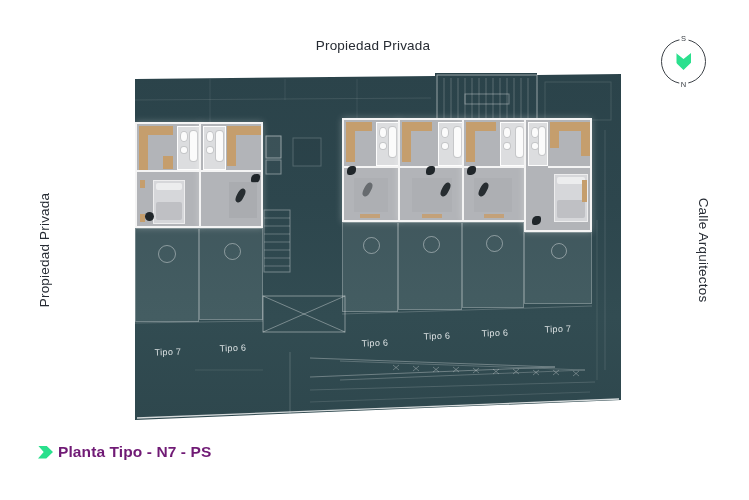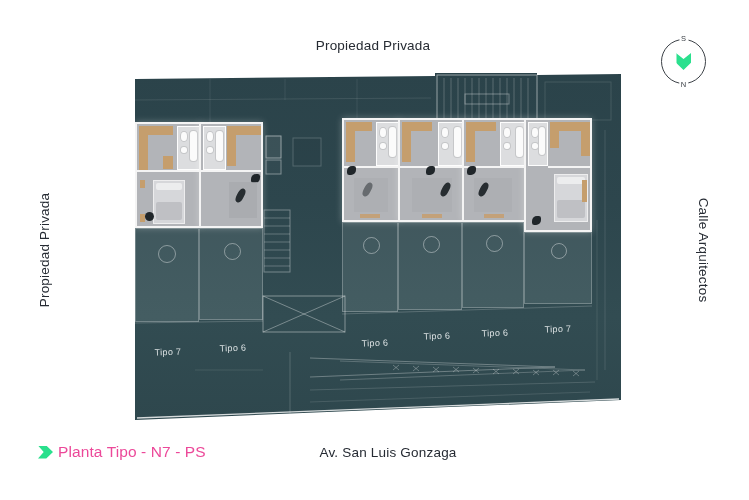--- a/index.html
+++ b/index.html
@@ -51,31 +51,30 @@
   .tbl{position:absolute;border:1px solid rgba(255,255,255,.4);border-radius:50%;}
 
   
   .tipo{position:absolute;width:46px;text-align:center;font-size:9px;letter-spacing:.3px;
         color:#dde3e4;transform:rotate(-2deg);}
 
   
   #title-row{position:absolute;left:38px;top:443px;display:flex;align-items:center;gap:5px;}
   #brand-chev{width:15px;height:13px;background:#2ae08d;
         clip-path:polygon(0 0,55% 0,100% 50%,55% 100%,0 100%,38% 50%);}
-  #title-text{font-size:15.5px;font-weight:400;color:#ec4899;letter-spacing:.1px;white-space:nowrap;}
+  #title-text{font-size:15.5px;font-weight:700;color:#701a75;letter-spacing:.1px;white-space:nowrap;}
 </style>
 </head>
 <body>
 
 <div id="stage">
 
   <div class="edge-label" id="lbl-top">Propiedad Privada</div>
   <div class="edge-label" id="lbl-left">Propiedad Privada</div>
   <div class="edge-label" id="lbl-right">Calle Arquitectos</div>
-  <div class="edge-label" id="lbl-bottom">Av. San Luis Gonzaga</div>
 
   <div id="compass">
     <span class="pt s">S</span>
     <span class="pt n">N</span>
     <div class="needle"></div>
   </div>
 
   <div id="plan">
 
     <svg width="486" height="352" viewBox="0 0 486 352">

